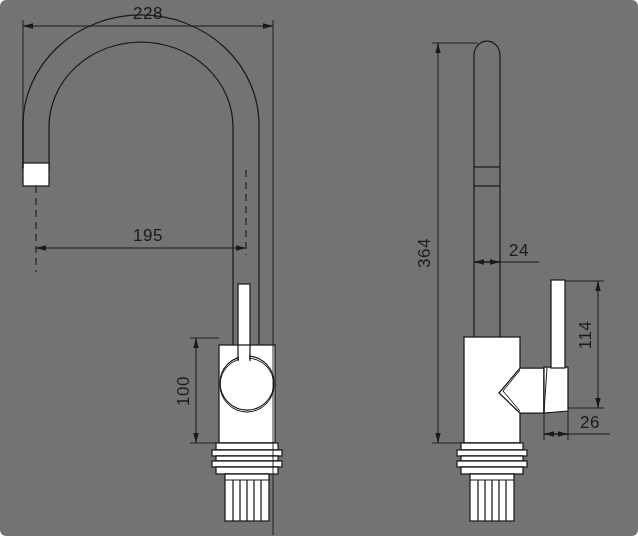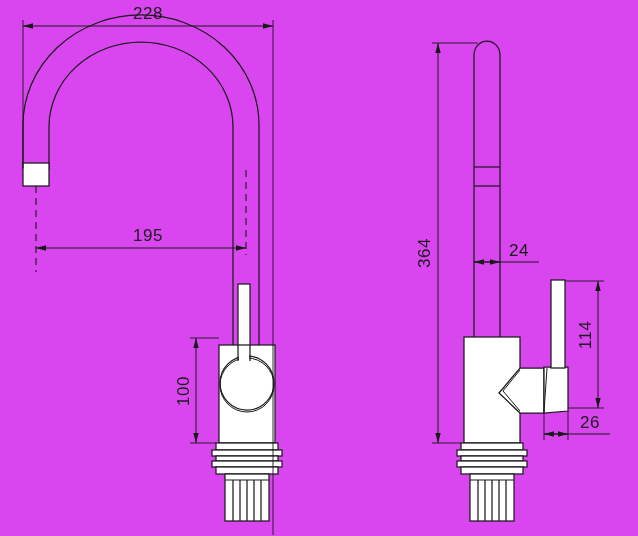--- a/index.html
+++ b/index.html
@@ -11,21 +11,22 @@
     width: 638px;
     height: 536px;
     font-family: "Liberation Sans", sans-serif;
     color: #1a1a1a;
     overflow: hidden;
   }
   #drawing-sheet {
     position: relative;
     width: 638px;
     height: 536px;
-    background: #d946ef;
+    background: #737373;
+    border-radius: 6px;
   }
   #drawing-svg {
     position: absolute;
     left: 0;
     top: 0;
     width: 638px;
     height: 536px;
     display: block;
   }
   .dim-text {

